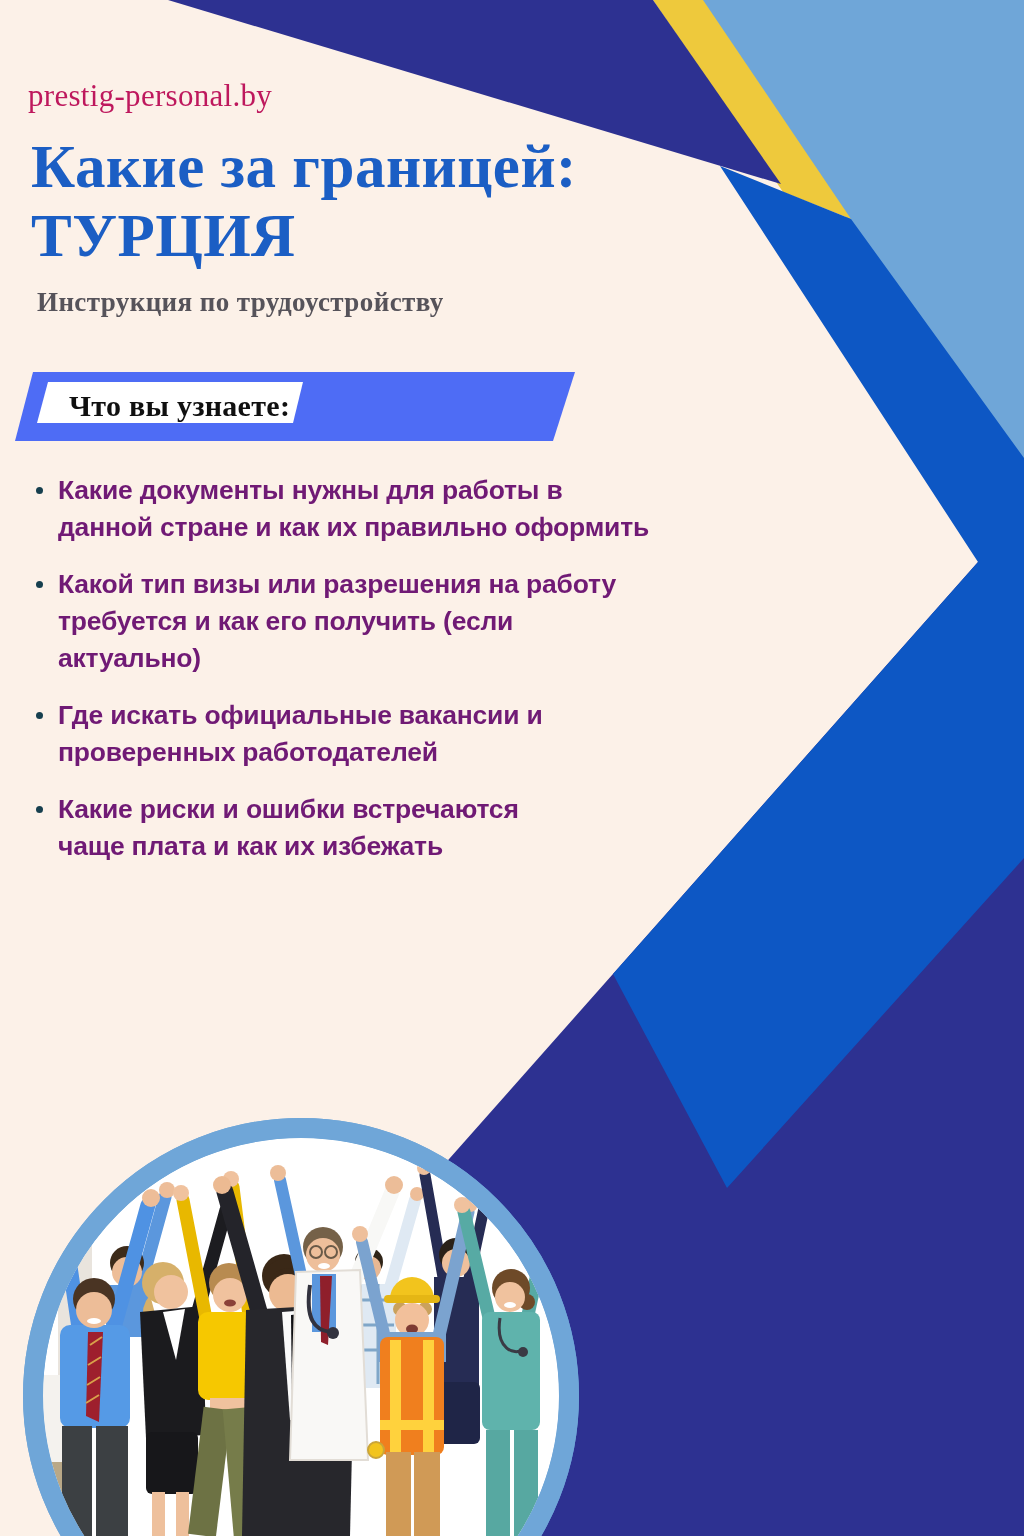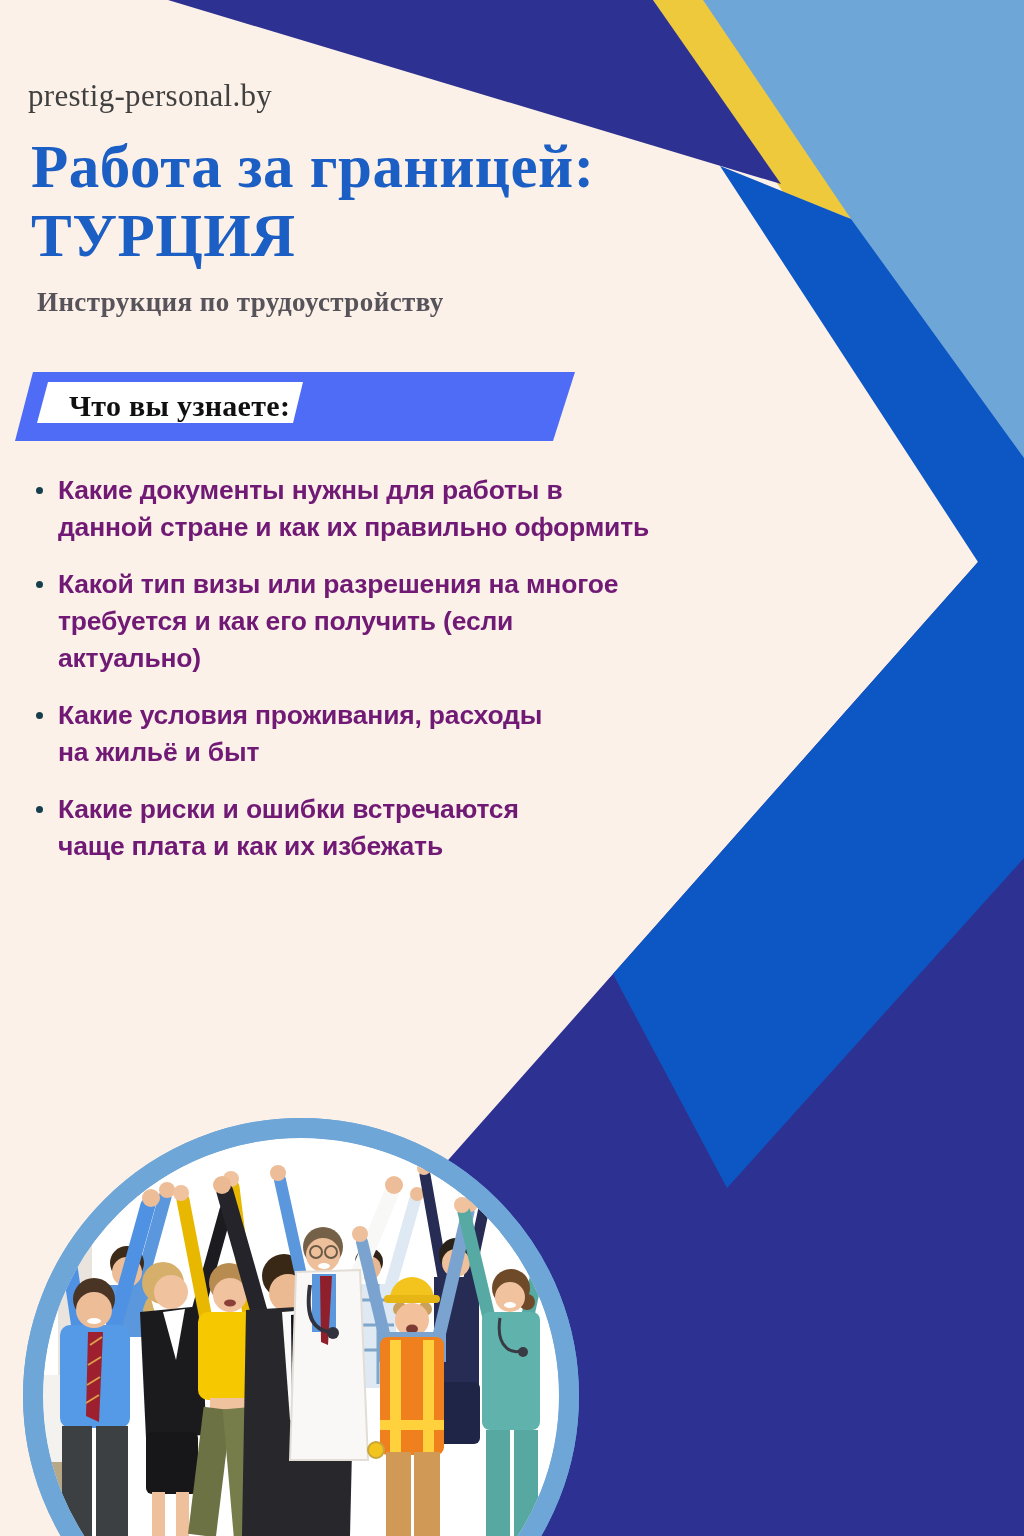--- a/index.html
+++ b/index.html
@@ -8,21 +8,21 @@
     width:1024px;height:1536px;
     background:#fcf1e8;
     overflow:hidden;
     font-family:"Liberation Serif", serif;
   }
   svg.bg{position:absolute;left:0;top:0;}
   .txt{position:absolute;margin:0;white-space:pre-line;}
   .logo{
     left:28px;top:78px;
     font:400 31px/36px "Liberation Serif", serif;
-    color:#404040;letter-spacing:.3px;
+    color:#be185d;letter-spacing:.3px;
   }
   .title{
     left:31px;top:132px;
     font:700 61px/69px "Liberation Serif", serif;
     color:#1b5ec4;letter-spacing:.5px;
   }
   .subtitle{
     left:37px;top:286px;
     font:700 27px/32px "Liberation Serif", serif;
     color:#56535a;letter-spacing:.4px;
@@ -228,32 +228,32 @@
         <rect x="486" y="1430" width="24" height="106" fill="#57a8a1"></rect>
         <rect x="514" y="1430" width="24" height="106" fill="#57a8a1"></rect>
       </g>
     </g>
 
     <circle cx="301" cy="1396" r="268" fill="none" stroke-width="20" stroke="#6fa6d8"></circle>
   </svg>
 
   <p class="txt logo">prestig-personal.by</p>
 
-  <h1 class="txt title">Работа за границей:
+  <h1 class="txt title">Какие за границей:
 ТУРЦИЯ</h1>
 
   <p class="txt subtitle">Инструкция по трудоустройству</p>
 
   <p class="txt banner-label">Что вы узнаете:</p>
 
   <ul class="bullets">
     <li>Какие документы нужны для работы в
 данной стране и как их правильно оформить</li>
-    <li>Какой тип визы или разрешения на многое
+    <li>Какой тип визы или разрешения на работу
 требуется и как его получить (если
 актуально)</li>
-    <li>Какие условия проживания, расходы
-на жильё и быт</li>
+    <li>Где искать официальные вакансии и
+проверенных работодателей</li>
     <li>Какие риски и ошибки встречаются
 чаще плата и как их избежать</li>
   </ul>
 
 </div>
 
 </body></html>

